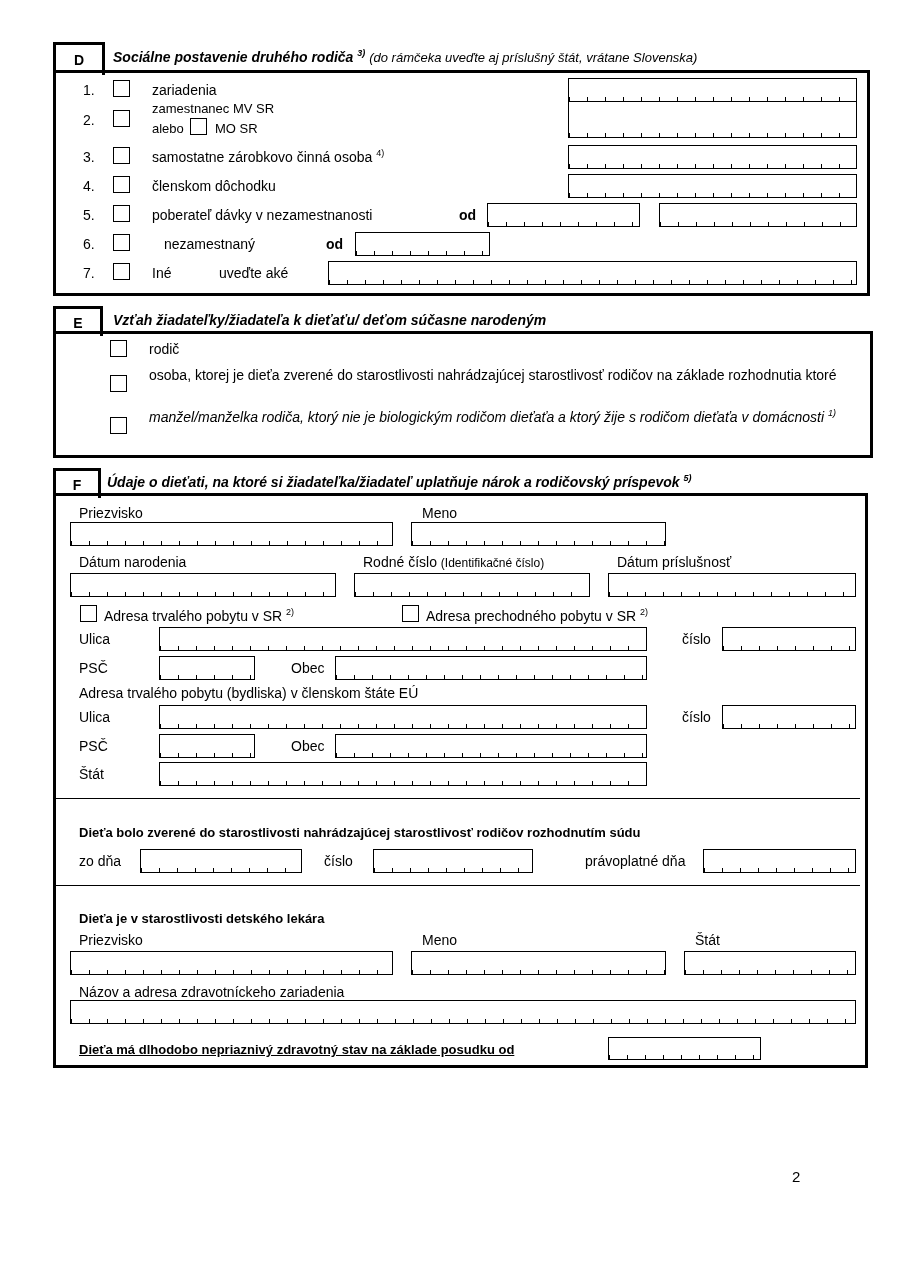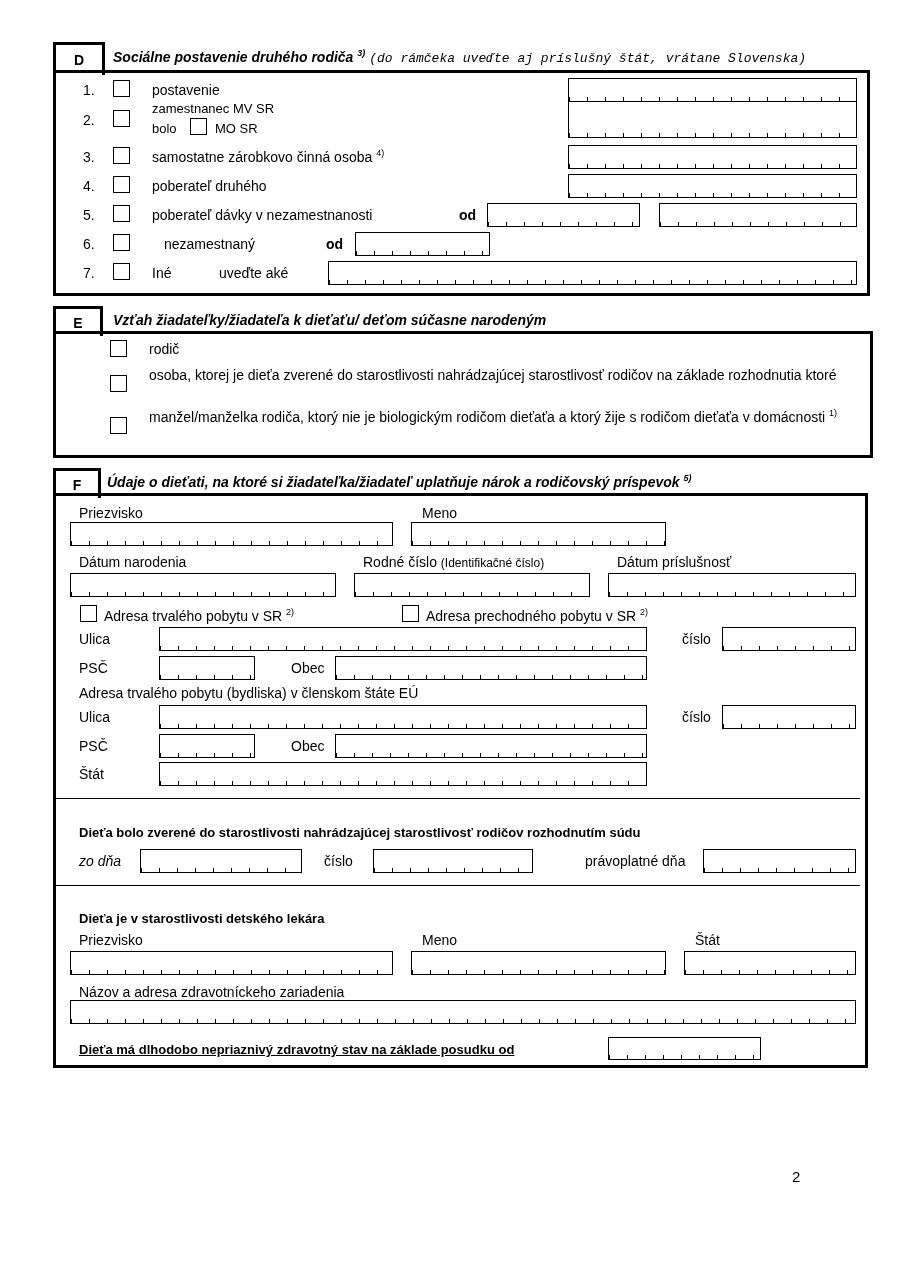--- a/index.html
+++ b/index.html
@@ -1,20 +1,20 @@
 <!DOCTYPE html>
 <html><head>
 <meta charset="utf-8">
 <style>
   html, body { margin:0; padding:0; background:#fff; }
   body { width:909px; height:1286px; position:relative; font-family:"Liberation Sans", sans-serif; color:#000; font-size:14px; overflow:hidden; }
   .tab { position:absolute; border:3px solid #000; border-bottom:none; background:#fff; font-weight:bold; font-size:14px; text-align:center; box-sizing:border-box; }
   .frame { position:absolute; border:3px solid #000; box-sizing:border-box; }
   .title { position:absolute; font-weight:bold; font-style:italic; font-size:14px; white-space:nowrap; }
-  .title .sub { font-weight:normal; font-size:13px;font-family:Liberation Mono, monospace; }
+  .title .sub { font-weight:normal; font-size:13px; }
   sup { font-size:9px; vertical-align:6px; line-height:0; }
   .cb { position:absolute; width:17px; height:17px; border:1px solid #000; box-sizing:border-box; background:#fff; }
   .lbl { position:absolute; white-space:nowrap; font-size:14px; }
   .b { font-weight:bold; }
   .fld { position:absolute; border:1px solid #000; box-sizing:border-box; background:#fff;
     background-image: repeating-linear-gradient(to right, #000 0, #000 1px, transparent 1px, transparent 18px);
     background-size: 100% 4px; background-repeat:no-repeat; background-position: 0 100%; }
   .hr { position:absolute; height:0; border-top:1px solid #000; }
   .para { position:absolute; font-size:14px; line-height:18px; text-align:justify; }
 </style>
@@ -22,39 +22,39 @@
 <body>
 
 <div class="tab" style="left:53px;top:42px;width:52px;height:33px;line-height:30px;"><span>D</span></div>
 <div class="title" style="left:113px;top:49px;">
   <span>Sociálne postavenie druhého rodiča</span> <sup>3)</sup> <span class="sub">(do rámčeka uveďte aj príslušný štát, vrátane Slovenska)</span>
 </div>
 <div class="frame" style="left:53px;top:70px;width:817px;height:226px;"></div>
 
 <span class="lbl" style="left:83px;top:82px;">1.</span>
 <div class="cb" style="left:113px;top:80px;"></div>
-<span class="lbl" style="left:152px;top:82px;">postavenie</span>
+<span class="lbl" style="left:152px;top:82px;">zariadenia</span>
 <div class="fld" style="left:568px;top:78px;width:289px;height:24px;"></div>
 
 <span class="lbl" style="left:83px;top:112px;">2.</span>
 <div class="cb" style="left:113px;top:110px;"></div>
 <span class="lbl" style="left:152px;top:101px;font-size:13px;">zamestnanec MV SR</span>
-<span class="lbl" style="left:152px;top:121px;font-size:13px;">bolo</span>
+<span class="lbl" style="left:152px;top:121px;font-size:13px;">alebo</span>
 <div class="cb" style="left:190px;top:118px;"></div>
 <span class="lbl" style="left:215px;top:121px;font-size:13px;">MO SR</span>
 <div class="fld" style="left:568px;top:101px;width:289px;height:37px;"></div>
 
 <span class="lbl" style="left:83px;top:149px;">3.</span>
 <div class="cb" style="left:113px;top:147px;"></div>
 <span class="lbl" style="left:152px;top:149px;"><span>samostatne zárobkovo činná osoba</span> <sup>4)</sup></span>
 <div class="fld" style="left:568px;top:145px;width:289px;height:24px;"></div>
 
 <span class="lbl" style="left:83px;top:178px;">4.</span>
 <div class="cb" style="left:113px;top:176px;"></div>
-<span class="lbl" style="left:152px;top:178px;">poberateľ druhého</span>
+<span class="lbl" style="left:152px;top:178px;">členskom dôchodku</span>
 <div class="fld" style="left:568px;top:174px;width:289px;height:24px;"></div>
 
 <span class="lbl" style="left:83px;top:207px;">5.</span>
 <div class="cb" style="left:113px;top:205px;"></div>
 <span class="lbl" style="left:152px;top:207px;">poberateľ dávky v nezamestnanosti</span>
 <span class="lbl b" style="left:459px;top:207px;">od</span>
 <div class="fld" style="left:487px;top:203px;width:153px;height:24px;"></div>
 <div class="fld" style="left:659px;top:203px;width:198px;height:24px;"></div>
 
 <span class="lbl" style="left:83px;top:236px;">6.</span>
@@ -71,21 +71,21 @@
 
 <div class="tab" style="left:53px;top:306px;width:50px;height:30px;line-height:28px;"><span>E</span></div>
 <div class="title" style="left:113px;top:312px;">Vzťah žiadateľky/žiadateľa k dieťaťu/ deťom súčasne narodeným</div>
 <div class="frame" style="left:53px;top:331px;width:820px;height:127px;"></div>
 
 <div class="cb" style="left:110px;top:340px;"></div>
 <span class="lbl" style="left:149px;top:341px;">rodič</span>
 <div class="cb" style="left:110px;top:375px;"></div>
 <div class="para" style="left:149px;top:366px;width:718px;">osoba, ktorej je dieťa zverené do starostlivosti nahrádzajúcej starostlivosť rodičov na základe rozhodnutia ktoré</div>
 <div class="cb" style="left:110px;top:417px;"></div>
-<div class="para" style="left:149px;top:408px;width:718px;"><span>manžel/manželka rodiča, ktorý nie je biologickým rodičom dieťaťa a ktorý žije s rodičom dieťaťa v domácnosti</span> <sup>1)</sup></div>
+<div class="para" style="left:149px;top:408px;width:718px;font-style:italic;"><span>manžel/manželka rodiča, ktorý nie je biologickým rodičom dieťaťa a ktorý žije s rodičom dieťaťa v domácnosti</span> <sup>1)</sup></div>
 
 <div class="tab" style="left:53px;top:468px;width:48px;height:30px;line-height:28px;"><span>F</span></div>
 <div class="title" style="left:107px;top:474px;"><span>Údaje o dieťati, na ktoré si žiadateľka/žiadateľ uplatňuje nárok a rodičovský príspevok</span> <sup>5)</sup></div>
 <div class="frame" style="left:53px;top:493px;width:815px;height:575px;"></div>
 
 <span class="lbl" style="left:79px;top:505px;">Priezvisko</span>
 <span class="lbl" style="left:422px;top:505px;">Meno</span>
 <div class="fld" style="left:70px;top:522px;width:323px;height:24px;"></div>
 <div class="fld" style="left:411px;top:522px;width:255px;height:24px;"></div>
 
@@ -122,21 +122,21 @@
 <div class="fld" style="left:159px;top:734px;width:96px;height:24px;"></div>
 <span class="lbl" style="left:291px;top:738px;">Obec</span>
 <div class="fld" style="left:335px;top:734px;width:312px;height:24px;"></div>
 
 <span class="lbl" style="left:79px;top:766px;">Štát</span>
 <div class="fld" style="left:159px;top:762px;width:488px;height:24px;"></div>
 
 <div class="hr" style="left:55px;top:798px;width:805px;"></div>
 
 <span class="lbl b" style="left:79px;top:825px;font-size:13px;">Dieťa bolo zverené do starostlivosti nahrádzajúcej starostlivosť rodičov rozhodnutím súdu</span>
-<span class="lbl" style="left:79px;top:853px;font-style:italic;">zo dňa</span>
+<span class="lbl" style="left:79px;top:853px;">zo dňa</span>
 <div class="fld" style="left:140px;top:849px;width:162px;height:24px;"></div>
 <span class="lbl" style="left:324px;top:853px;">číslo</span>
 <div class="fld" style="left:373px;top:849px;width:160px;height:24px;"></div>
 <span class="lbl" style="left:585px;top:853px;">právoplatné dňa</span>
 <div class="fld" style="left:703px;top:849px;width:153px;height:24px;"></div>
 
 <div class="hr" style="left:55px;top:885px;width:805px;"></div>
 
 <span class="lbl b" style="left:79px;top:911px;font-size:13px;">Dieťa je v starostlivosti detského lekára</span>
 <span class="lbl" style="left:79px;top:932px;">Priezvisko</span>

